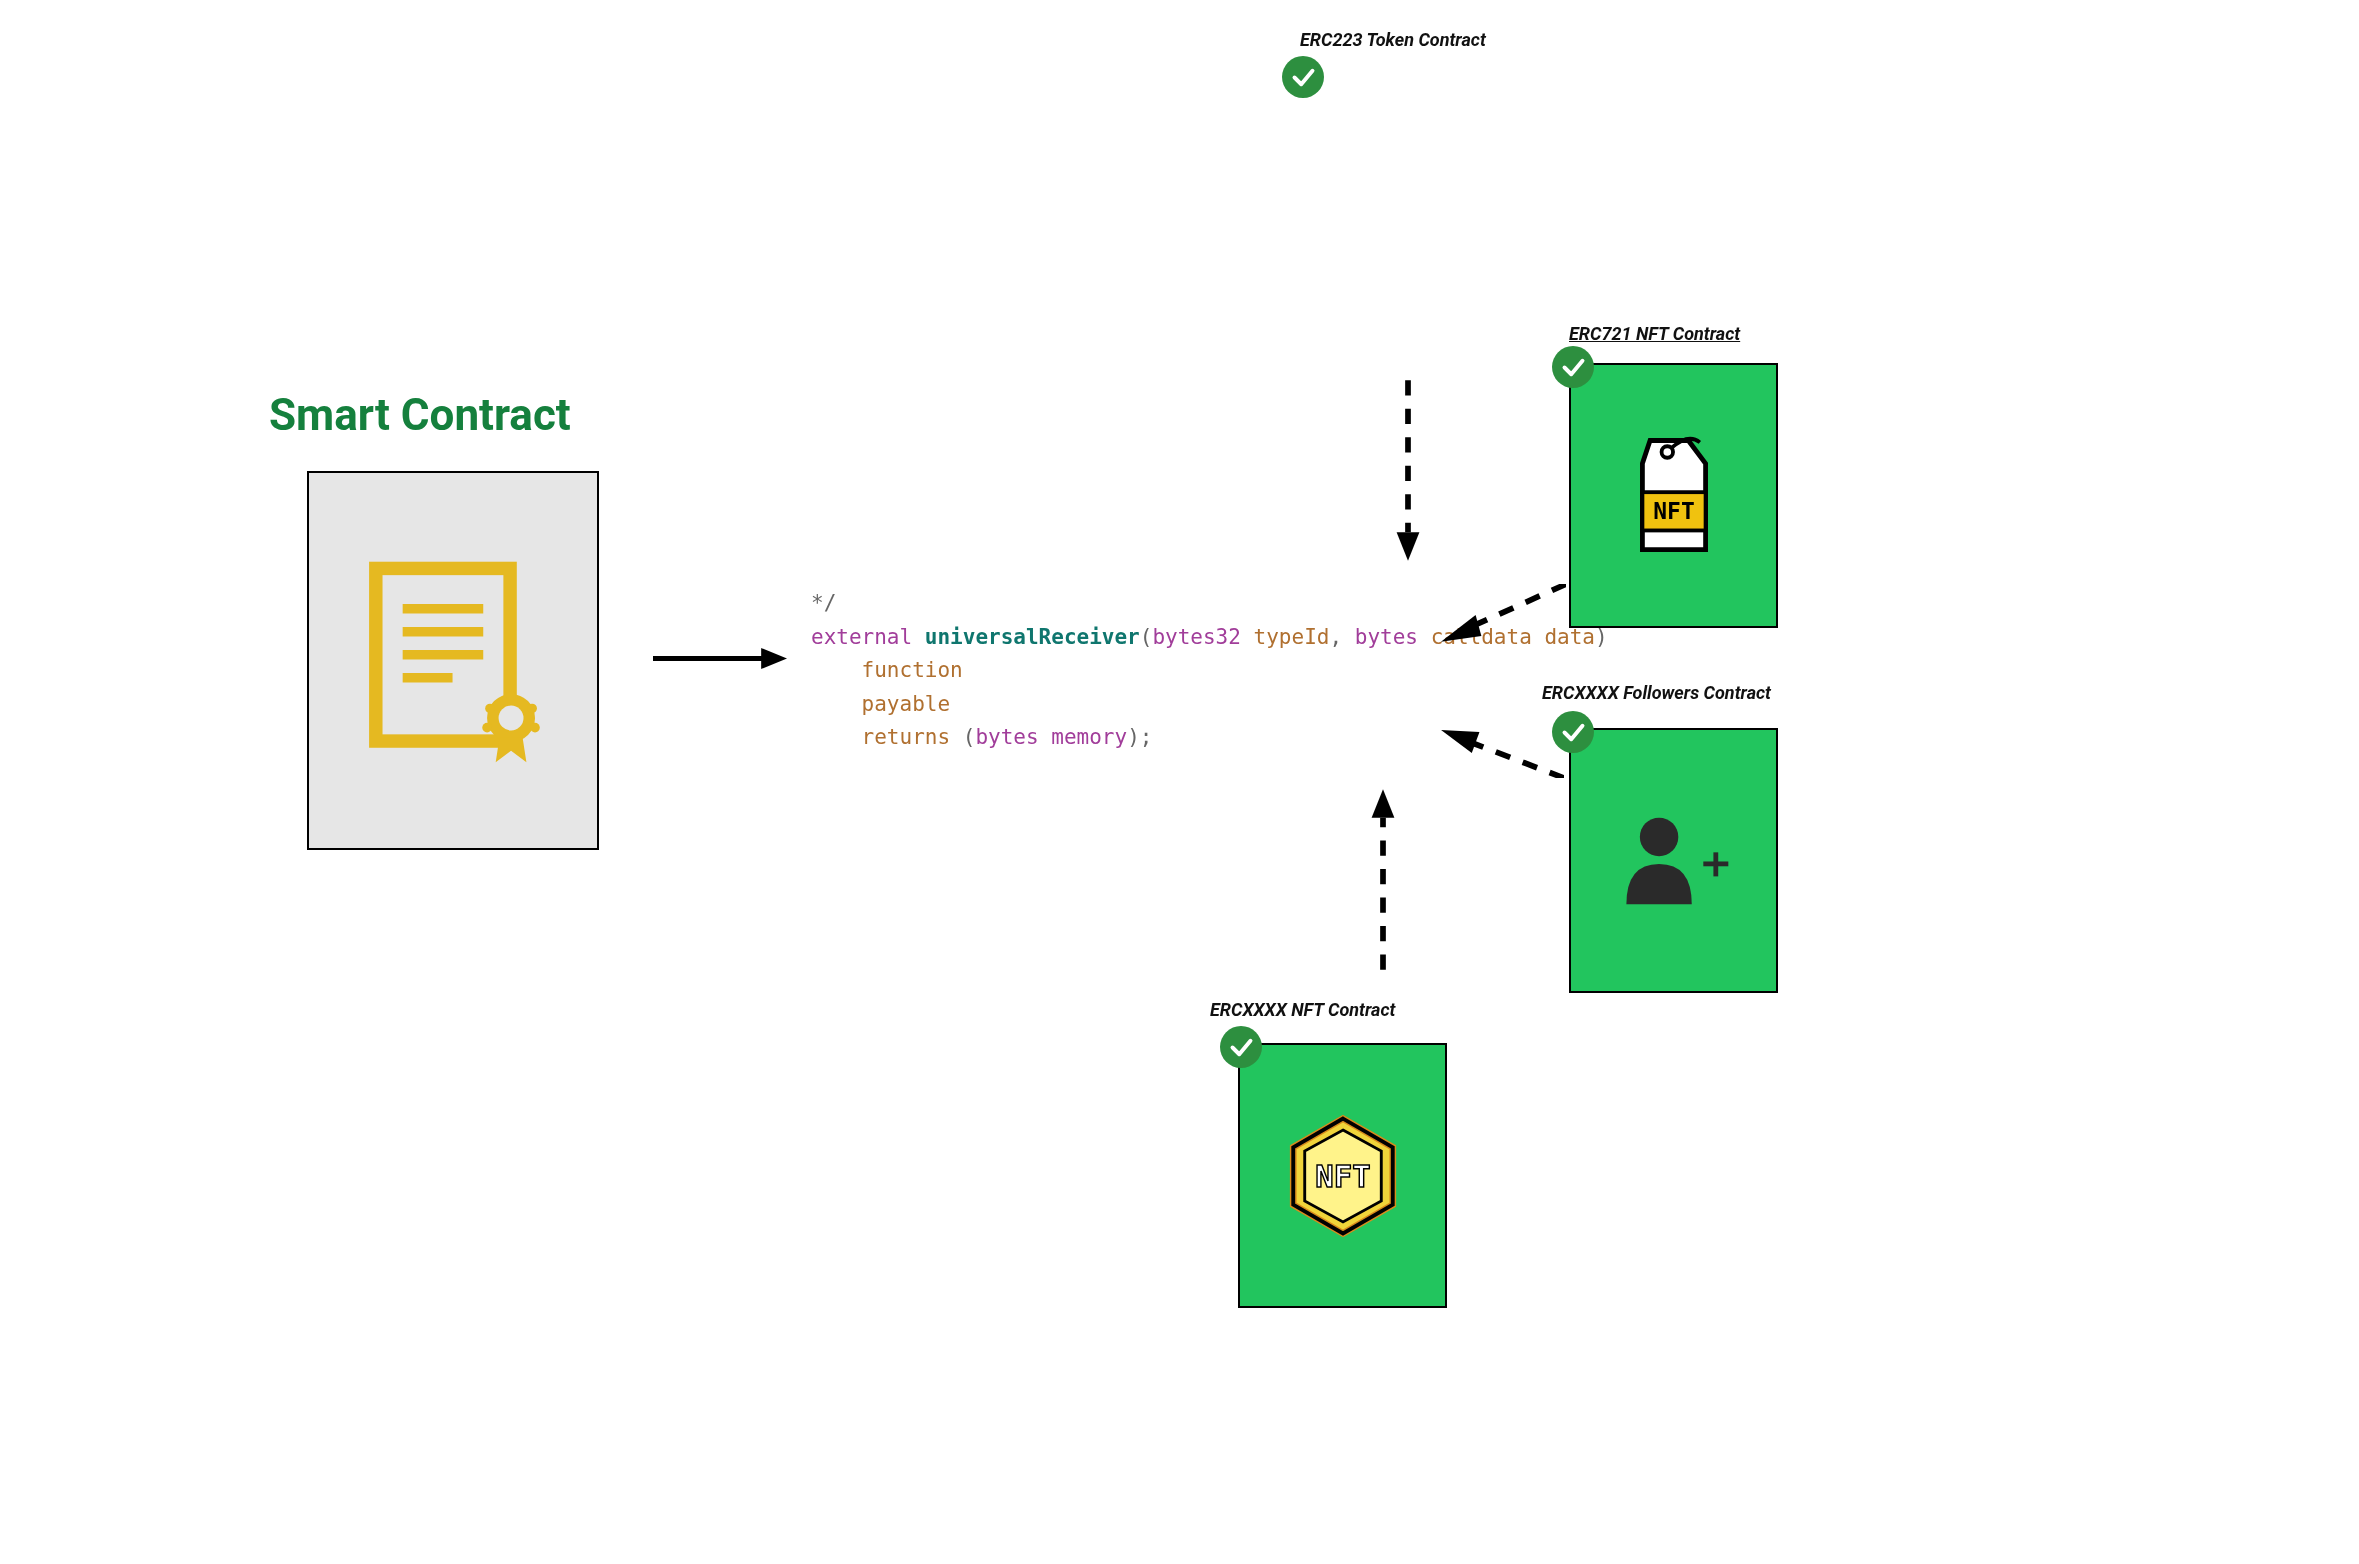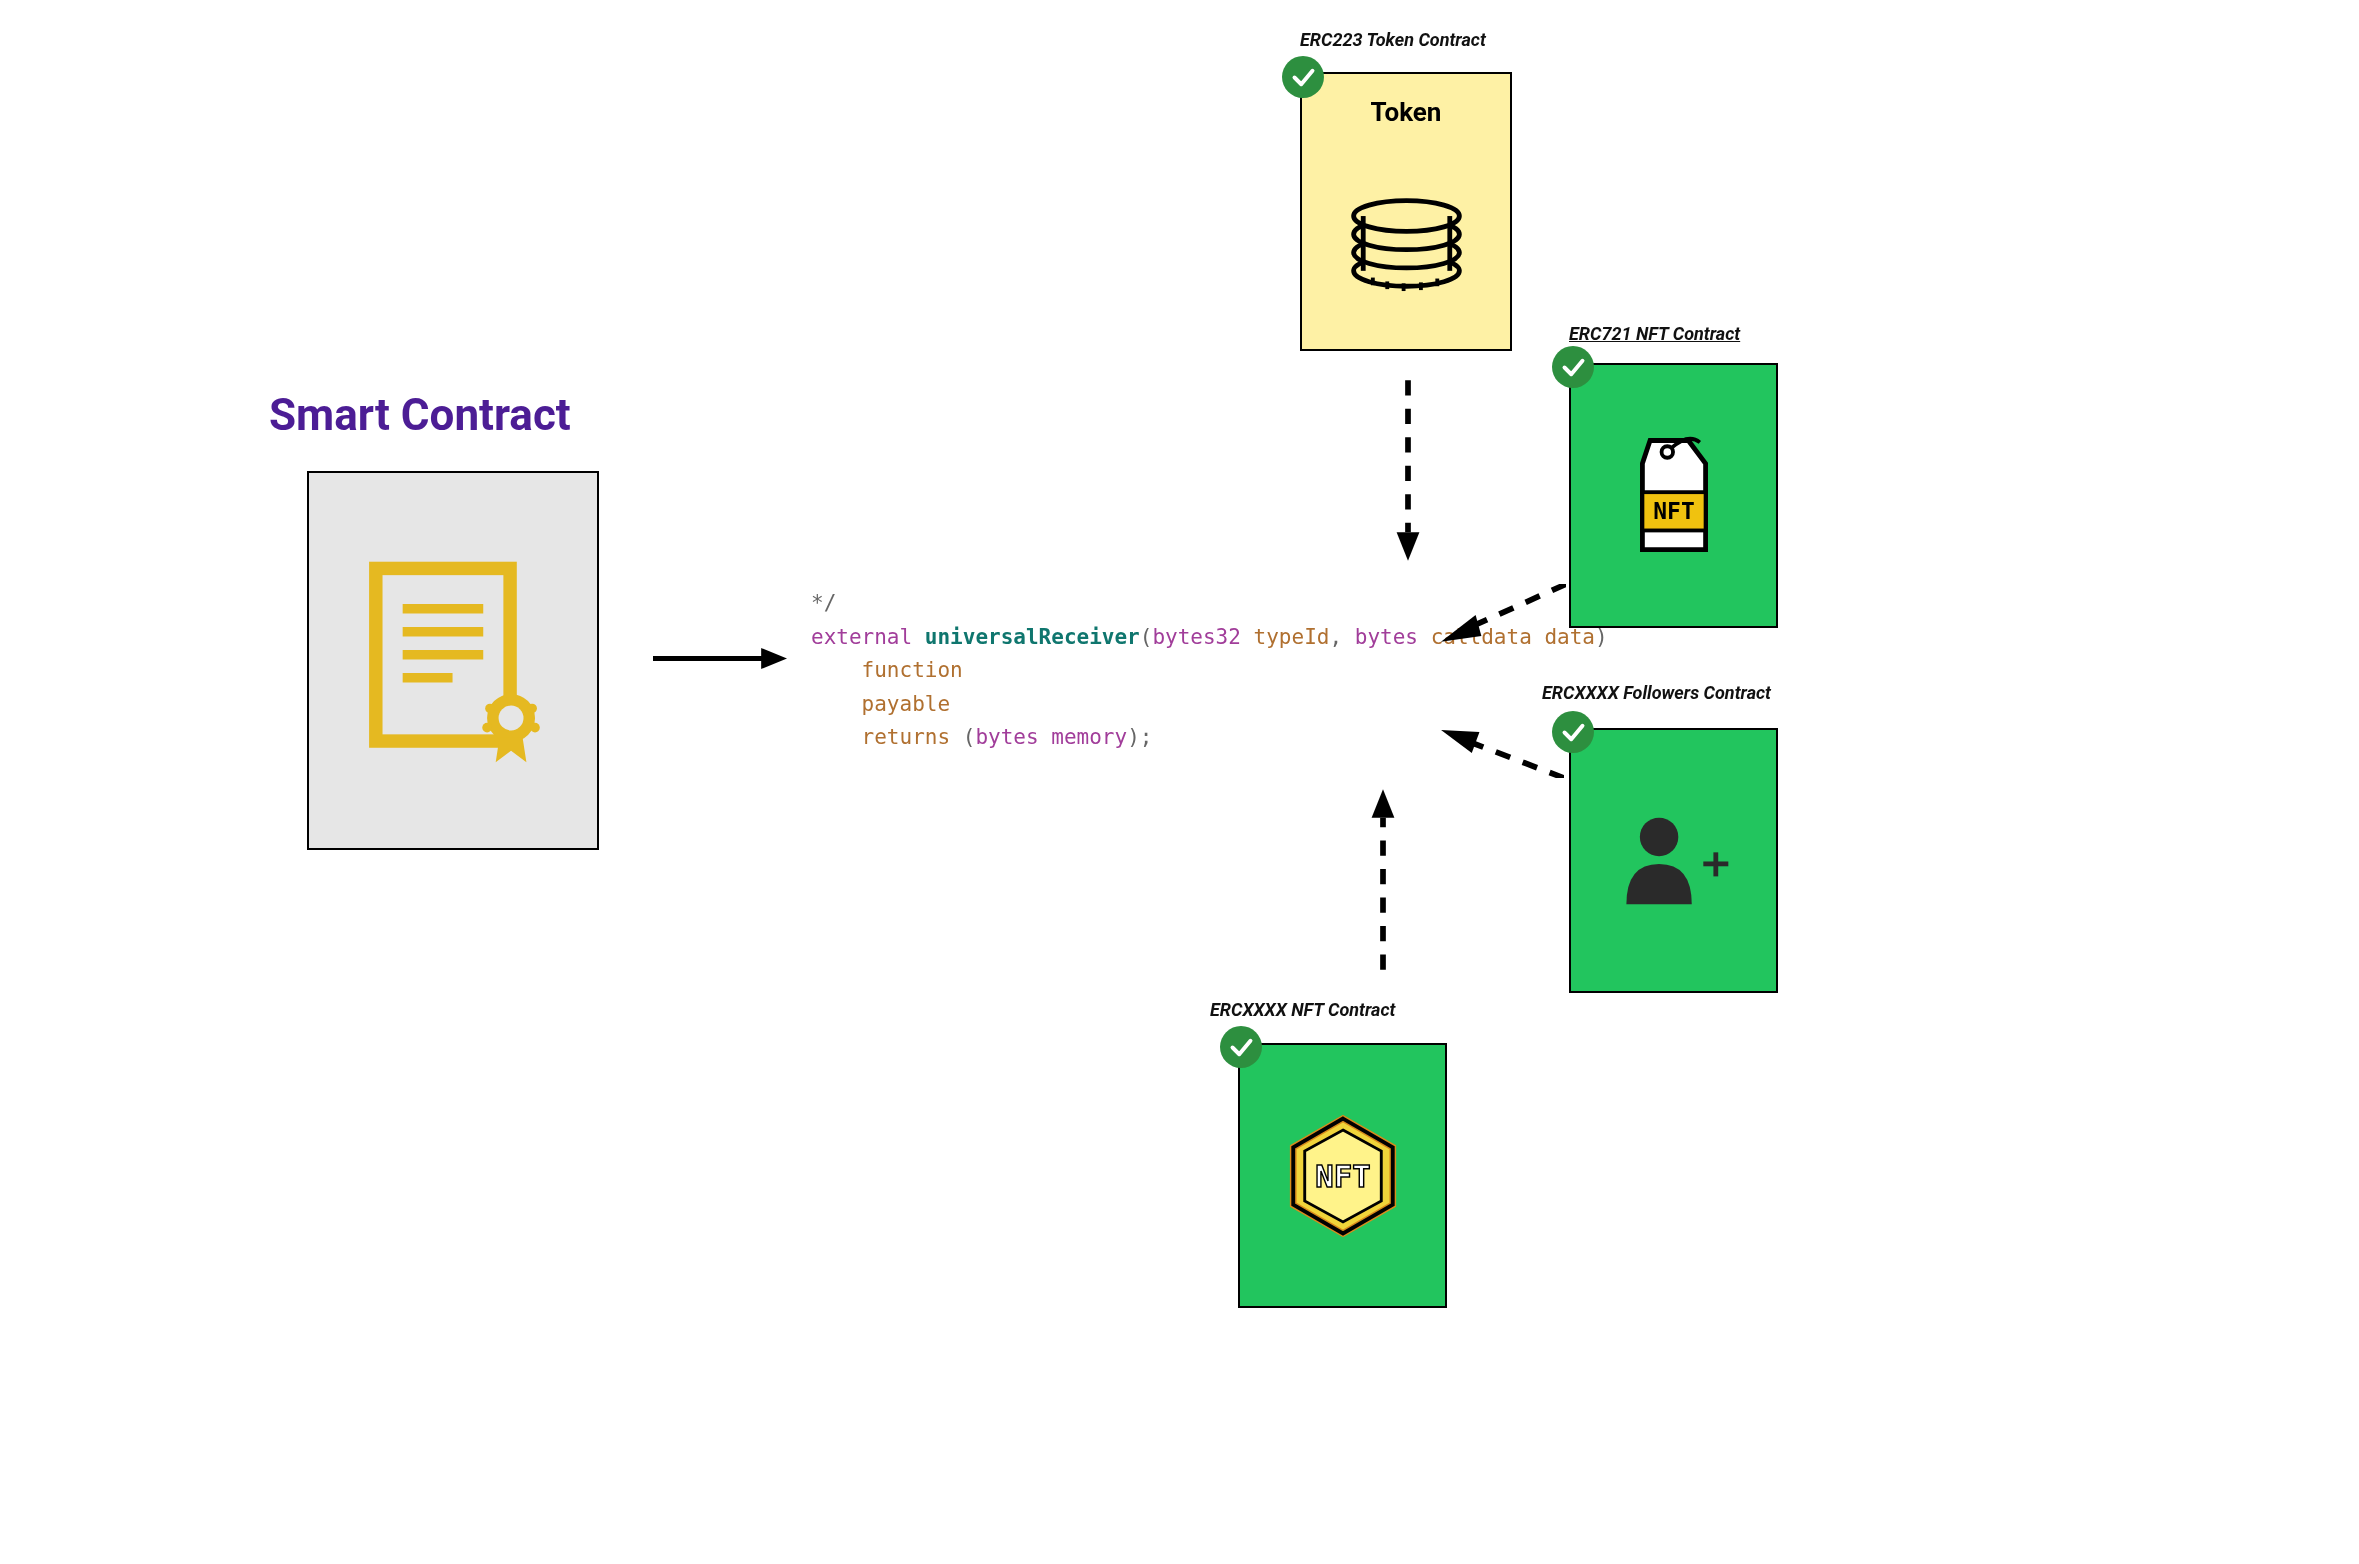--- a/index.html
+++ b/index.html
@@ -1,18 +1,18 @@
 <!DOCTYPE html>
 <html><head>
 <meta charset="utf-8">
 <style>
   * { box-sizing: border-box; margin: 0; padding: 0; }
   html, body { width: 100%; height: 100%; background: #fff; font-family: -apple-system, BlinkMacSystemFont, "Segoe UI", Roboto, sans-serif; }
   .canvas { position: relative; width: 2359px; height: 1564px; }
-  .title { position: absolute; font-weight: 700; color: #4c1d95; }
+  .title { position: absolute; font-weight: 700; color: #15803d; }
   .contract-title { position: absolute; font-weight: 700; font-style: italic; color: #111; font-size: 18px; }
   .box { position: absolute; border: 2.9px solid #000; }
   .gray-box { background: #e6e6e6; }
   .yellow-box { background: #fef1a5; }
   .blue-box { background: #22c55e; }
   .check-badge { position: absolute; width: 42px; height: 42px; border-radius: 50%; background: #2d8f3f; display: flex; align-items: center; justify-content: center; }
   .check-badge svg { width: 27px; height: 27px; }
   .token-label { position: absolute; font-weight: 700; color: #000; font-size: 26px; }
   .code-block { position: absolute; font-family: "Menlo", "Consolas", monospace; font-size: 21px; line-height: 1.6; white-space: pre; color: #666; }
   .kw-fn { color: #a13d9a; }
@@ -60,38 +60,20 @@
     <polygon points="140,15 113,4 113,26" fill="#000"></polygon>
   </svg>
 
   <div class="code-block" style="left:811px; top:587px;"><span class="kw-comment">*/</span>
 <span class="kw-fn">external</span> <span class="kw-name">universalReceiver</span>(<span class="kw-type">bytes32</span> <span class="kw-param">typeId</span><span>,</span> <span class="kw-type">bytes</span> <span class="kw-ret">calldata</span> <span class="kw-param">data</span><span>)</span>
     <span class="kw-ret">function</span>
     <span class="kw-ret">payable</span>
     <span class="kw-ret">returns</span><span> (</span><span class="kw-type">bytes</span> <span class="kw-mem">memory</span><span>);</span></div>
 
   <div class="contract-title" style="left:1300px; top:29px;">ERC223 Token Contract</div>
-  <div class="box yellow-box" style="left:1300px; top:72px; width:212px; height:279px;">
-    <div class="token-label" style="left:0; right:0; top:23px; text-align:center;">Token</div>
-    <div class="icon-wrap" style="left:0; top:86px; width:100%; height:163px;">
-      <svg width="125" height="106" viewBox="0 0 130 110">
-        <ellipse cx="65" cy="85" rx="55" ry="16" fill="none" stroke="#000" stroke-width="5"></ellipse>
-        <ellipse cx="65" cy="66" rx="55" ry="16" fill="#fef1a5" stroke="#000" stroke-width="5"></ellipse>
-        <ellipse cx="65" cy="47" rx="55" ry="16" fill="#fef1a5" stroke="#000" stroke-width="5"></ellipse>
-        <ellipse cx="65" cy="28" rx="55" ry="16" fill="#fef1a5" stroke="#000" stroke-width="5"></ellipse>
-        <line x1="20" y1="28" x2="20" y2="85" stroke="#000" stroke-width="5"></line>
-        <line x1="110" y1="28" x2="110" y2="85" stroke="#000" stroke-width="5"></line>
-        <line x1="30" y1="92" x2="30" y2="100" stroke="#000" stroke-width="4"></line>
-        <line x1="45" y1="96" x2="45" y2="104" stroke="#000" stroke-width="4"></line>
-        <line x1="62" y1="98" x2="62" y2="106" stroke="#000" stroke-width="4"></line>
-        <line x1="80" y1="97" x2="80" y2="105" stroke="#000" stroke-width="4"></line>
-        <line x1="97" y1="93" x2="97" y2="101" stroke="#000" stroke-width="4"></line>
-      </svg>
-    </div>
-  </div>
   <div class="check-badge" style="left:1282px; top:56px;">
     <svg viewBox="0 0 24 24">
         <path d="M4 12 L10 18 L20 6" fill="none" stroke="#fff" stroke-width="3.5" stroke-linecap="round" stroke-linejoin="round"></path>
       </svg>
   </div>
 
   <svg class="arrow-dashed" style="left:1389px; top:379px; width:38px; height:183px;" viewBox="0 0 40 190">
     <line x1="20" y1="0" x2="20" y2="160" stroke="#000" stroke-width="6" stroke-dasharray="16 14"></line>
     <polygon points="20,190 8,160 32,160" fill="#000"></polygon>
   </svg>

